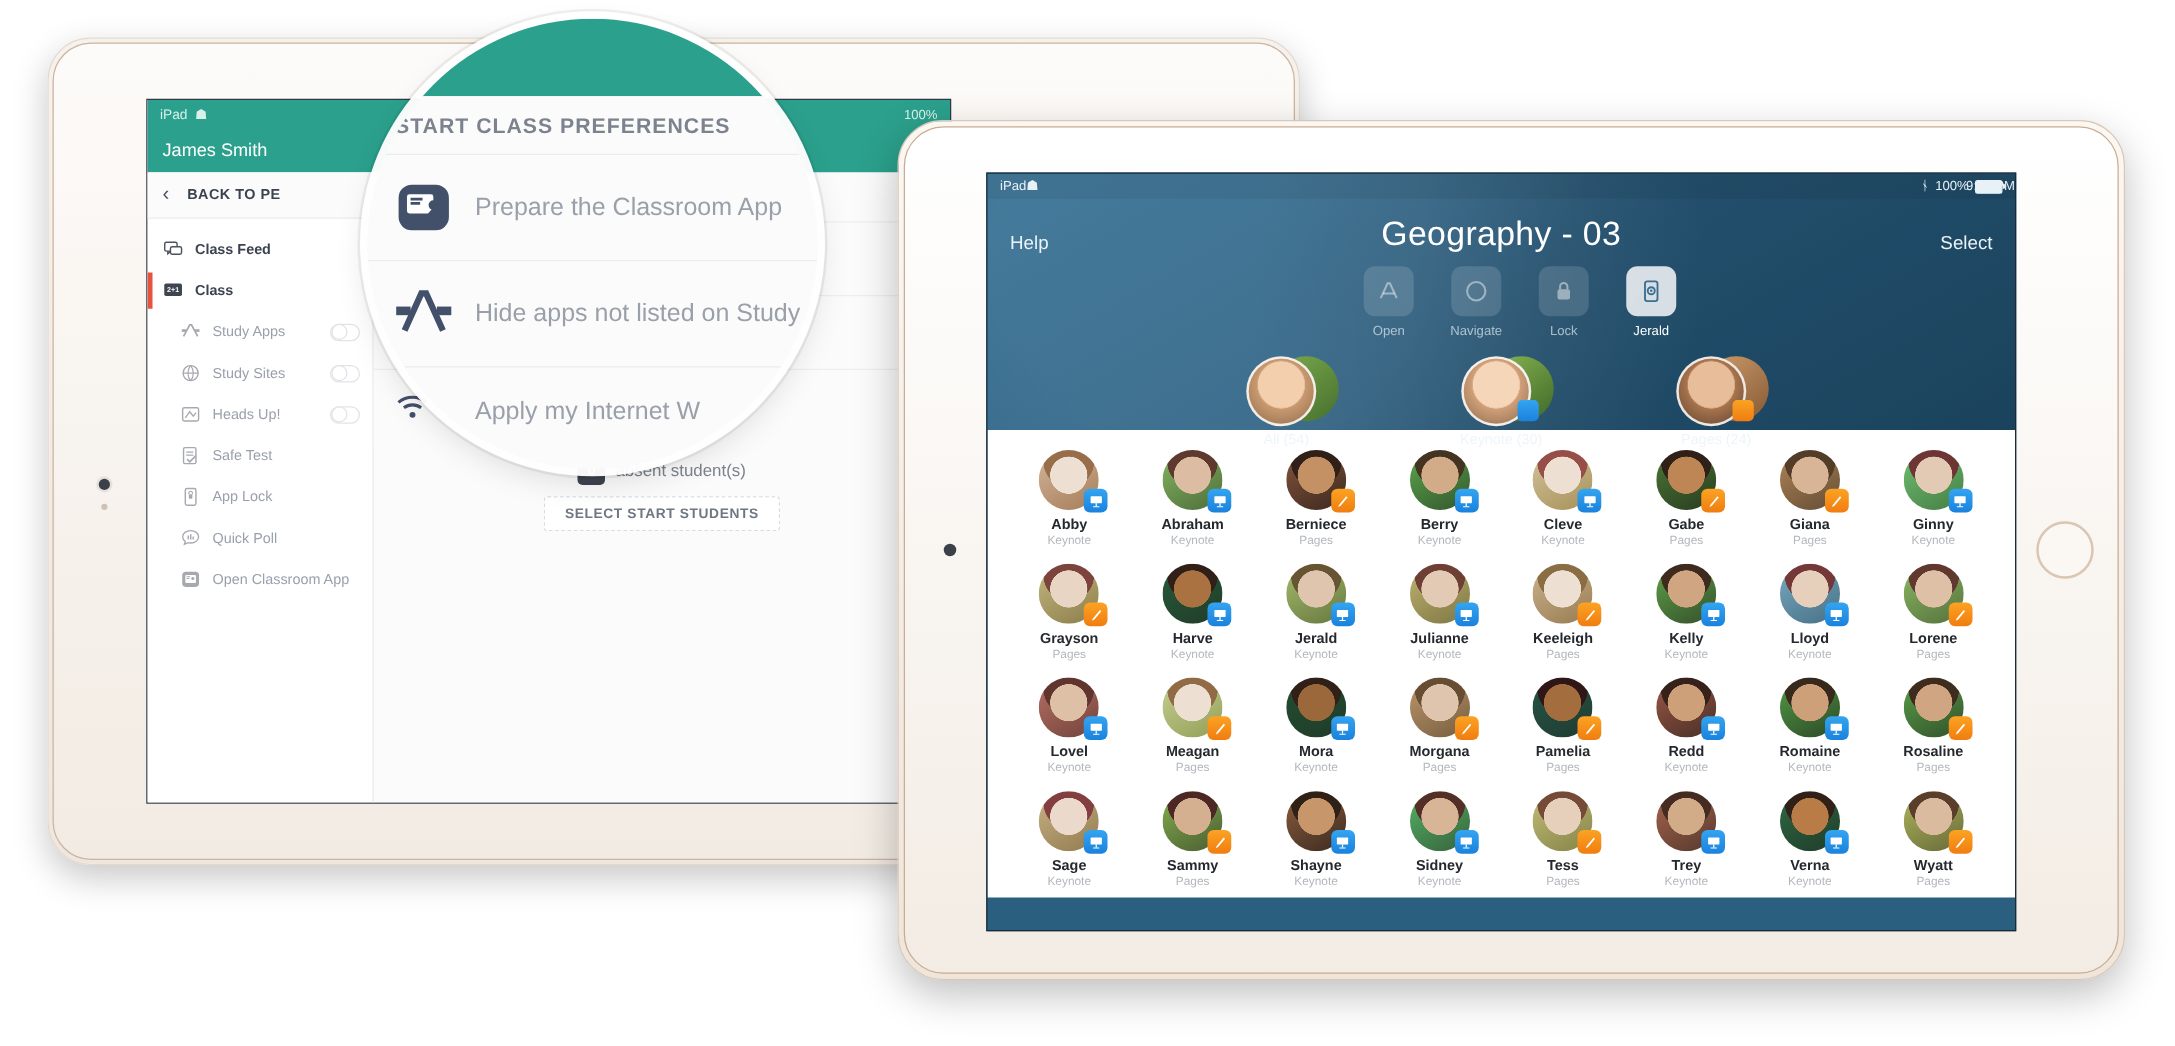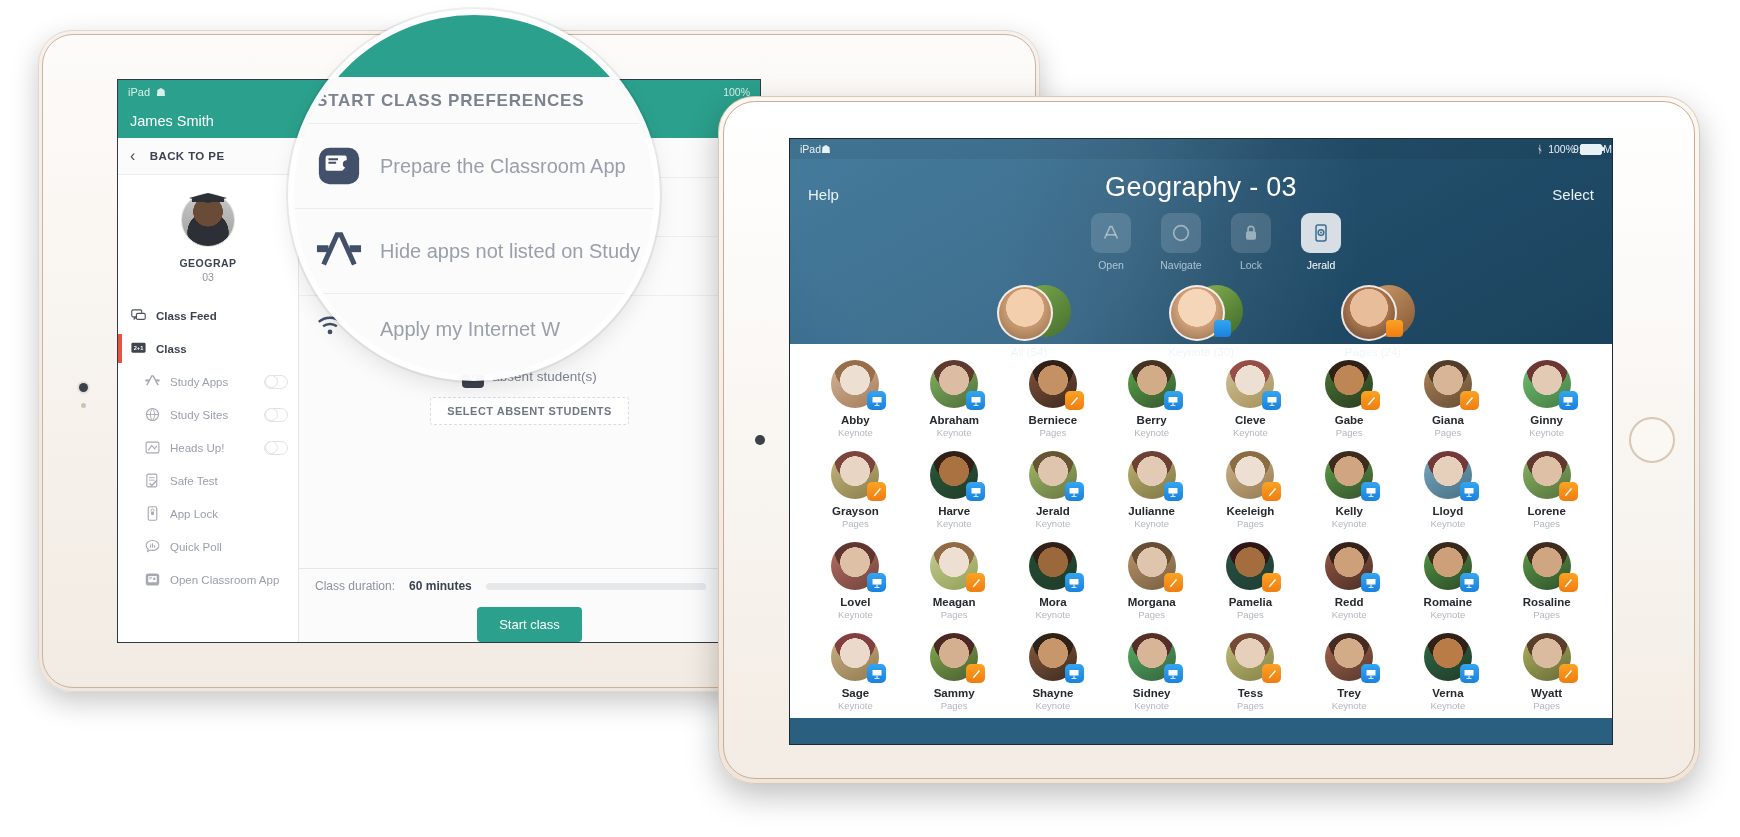--- a/index.html
+++ b/index.html
@@ -278,31 +278,20 @@
       </div>
 
       <div class="l-body">
 
         <div class="l-sidebar">
           <div class="l-back">
             <span class="chev">‹</span>
             <span>BACK TO PE</span>
           </div>
 
-          <div class="l-classcard">
-            <div class="avatar-wrap">
-              <div class="avatar-photo"></div>
-              <svg class="grad-cap" viewBox="0 0 40 13">
-                <polygon points="20,0 39,5 20,10 1,5" fill="#2b2f36"></polygon>
-                <rect x="4" y="6" width="32" height="3" fill="#2b2f36"></rect>
-              </svg>
-            </div>
-            <div class="l-classname">GEOGRAP</div>
-            <div class="l-classnum">03</div>
-          </div>
 
           <div class="navlist">
             <div class="navitem">
               <svg class="ico" viewBox="0 0 24 24">
                 <rect x="2.5" y="4" width="14" height="10" rx="2" fill="none" stroke="#3c4350" stroke-width="1.6"></rect>
                 <path d="M6 14 L6 17 L9.5 14" fill="none" stroke="#3c4350" stroke-width="1.6"></path>
                 <rect x="9" y="9" width="12.5" height="8.5" rx="2" fill="#fff" stroke="#3c4350" stroke-width="1.6"></rect>
               </svg>
               <span>Class Feed</span>
             </div>
@@ -414,33 +403,23 @@
               <circle cx="12" cy="17.5" r="1.9" fill="#42506a"></circle>
             </svg>
             <span class="label">Apply my Internet W</span>
           </div>
 
           <div class="absent-area">
             <div class="absent-line">
               <span class="absent-count">0</span>
               <span>absent student(s)</span>
             </div>
-            <button class="absent-btn">SELECT ABSENT STUDENTS</button>
-          </div>
-
-          <div class="l-footer">
-            <div class="dur-line">
-              <span>Class duration:</span>
-              <b>60 minutes</b>
-              <span class="dur-track"></span>
-            </div>
-            <div class="startrow">
-              <button class="btn-start">Start class</button>
-            </div>
-          </div>
+            <button class="absent-btn">SELECT START STUDENTS</button>
+          </div>
+
         </div>
       </div>
     </div>
 
     <div class="mag">
       <div class="mag-green"></div>
       <div class="mag-inner">
         <div class="mag-title">START CLASS PREFERENCES</div>
 
         <div class="mag-row">

